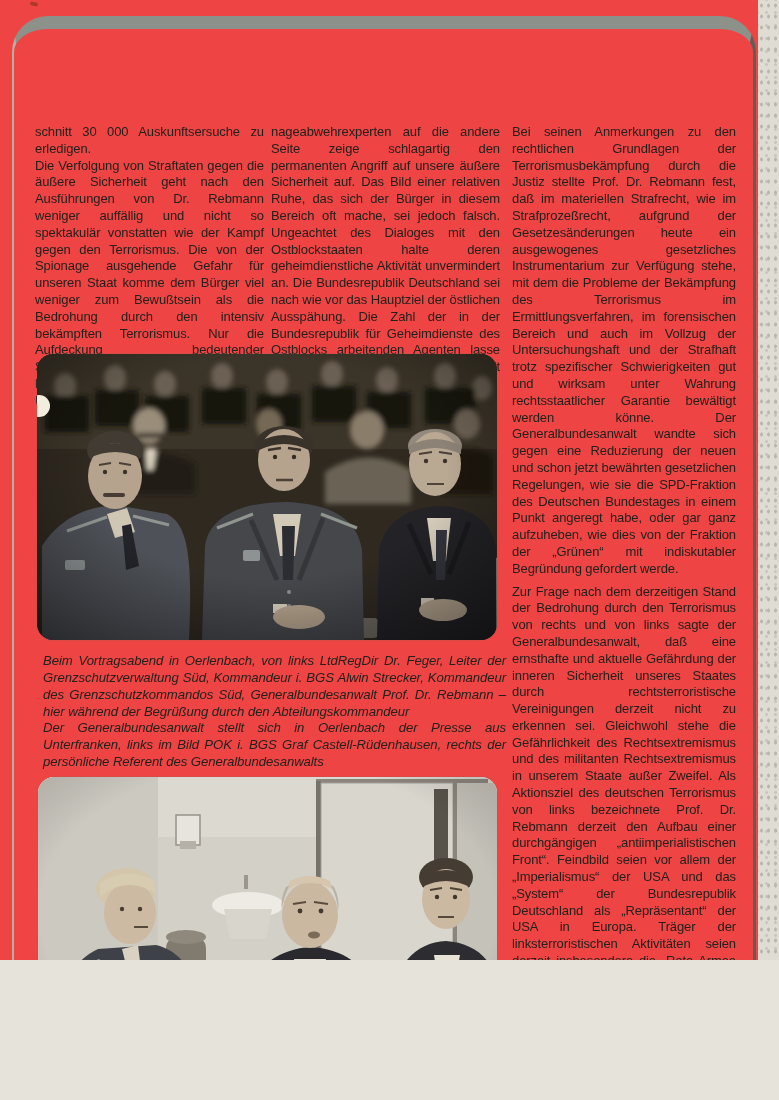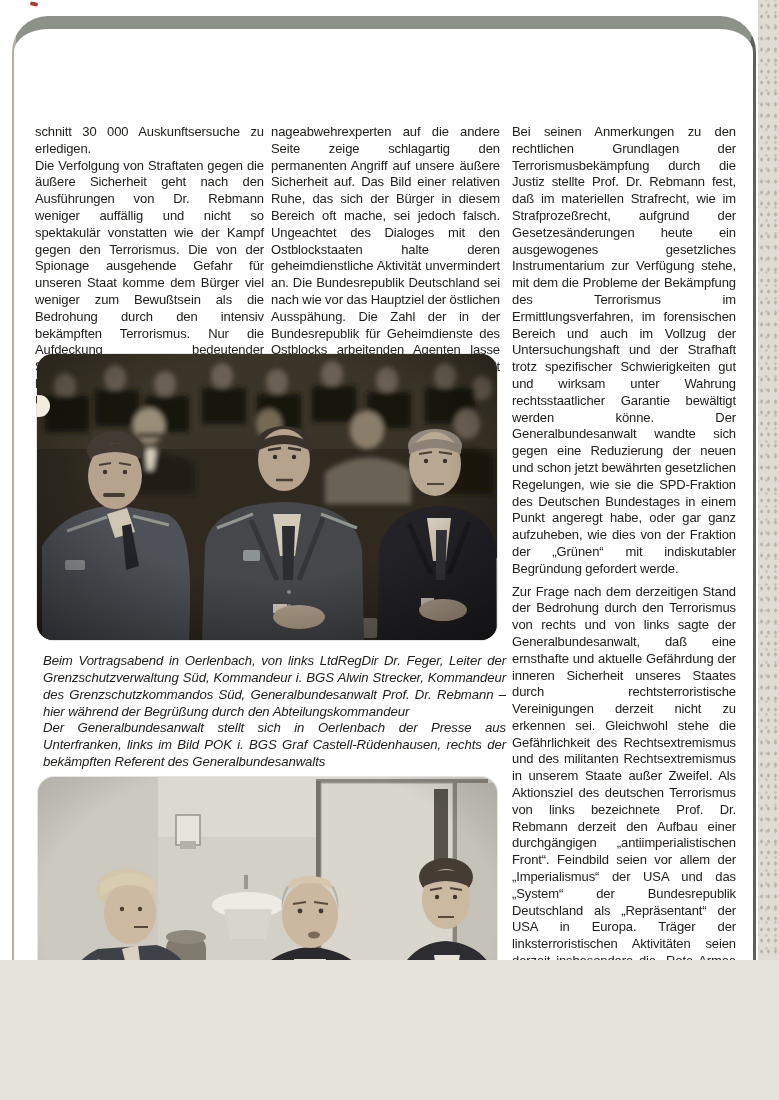--- a/index.html
+++ b/index.html
@@ -3,21 +3,21 @@
 <meta charset="utf-8">
 <style>
   html,body{margin:0;padding:0;}
   body{
     width:779px;height:1100px;
     font-family:"Liberation Sans","DejaVu Sans",sans-serif;
     background:#e6e3da;
   }
   .page{
     position:relative;width:779px;height:960px;
-    background:#ffffff;overflow:hidden;
+    background:#ef4444;overflow:hidden;
   }
   
   .scan-strip{
     position:absolute;right:0;top:0;width:21px;height:1100px;
     background-color:#dedcd3;
     background-image:
       radial-gradient(#b9b6ac 1px, transparent 1.6px),
       radial-gradient(#c8c5bb 1px, transparent 1.4px);
     background-size:7px 11px, 9px 13px;
     background-position:0 0, 4px 6px;
@@ -195,21 +195,21 @@
         <path d="M390,130 L407,130" stroke="#4e443a" stroke-width="2.2"></path>
         <rect x="384" y="244" width="13" height="8" fill="#d8cfbd"></rect>
         <ellipse cx="406" cy="256" rx="24" ry="11" fill="#b9a892"></ellipse>
       </g>
       <rect width="460" height="286" fill="url(#vig1)"></rect>
       <circle cx="2" cy="52" r="11" fill="#f2eddf"></circle>
     </svg>
   </figure>
 
   <p class="caption cap1">Beim Vortragsabend in Oerlenbach, von links LtdRegDir Dr. Feger, Leiter der Grenzschutzverwaltung Süd, Kommandeur i. BGS Alwin Strecker, Kommandeur des Grenzschutzkommandos Süd, Generalbundesanwalt Prof. Dr. Rebmann – hier während der Begrüßung durch den Abteilungskommandeur</p>
-  <p class="caption cap2">Der Generalbundesanwalt stellt sich in Oerlenbach der Presse aus Unterfranken, links im Bild POK i. BGS Graf Castell-Rüdenhausen, rechts der bekämpften Referent des Generalbundesanwalts</p>
+  <p class="caption cap2">Der Generalbundesanwalt stellt sich in Oerlenbach der Presse aus Unterfranken, links im Bild POK i. BGS Graf Castell-Rüdenhausen, rechts der persönliche Referent des Generalbundesanwalts</p>
 
   <figure class="photo photo2">
     <svg viewBox="0 0 459 301" width="459" height="301">
       <defs>
         <radialGradient id="vig2" cx="50%" cy="45%" r="80%">
           <stop offset="62%" stop-color="#000000" stop-opacity="0"></stop>
           <stop offset="100%" stop-color="#5a5244" stop-opacity="0.28"></stop>
         </radialGradient>
       </defs>
       <rect width="459" height="301" fill="#d3d0c8"></rect>

